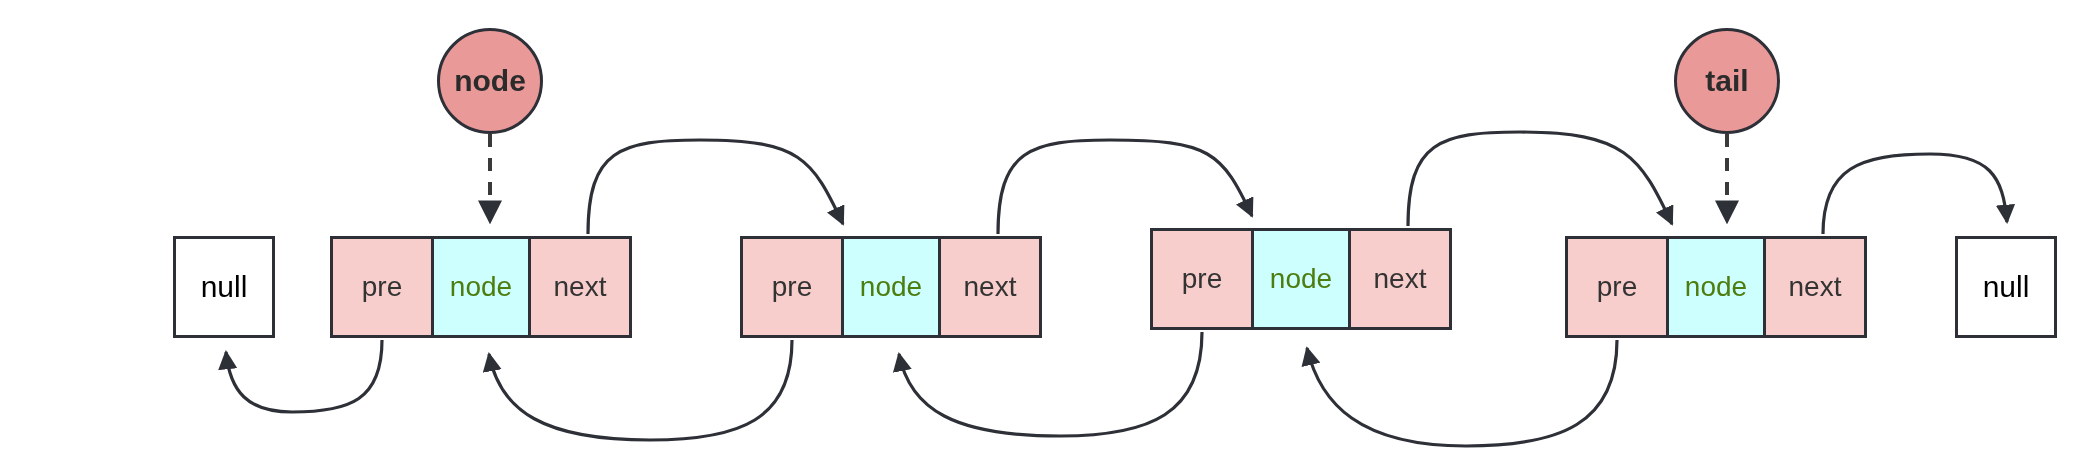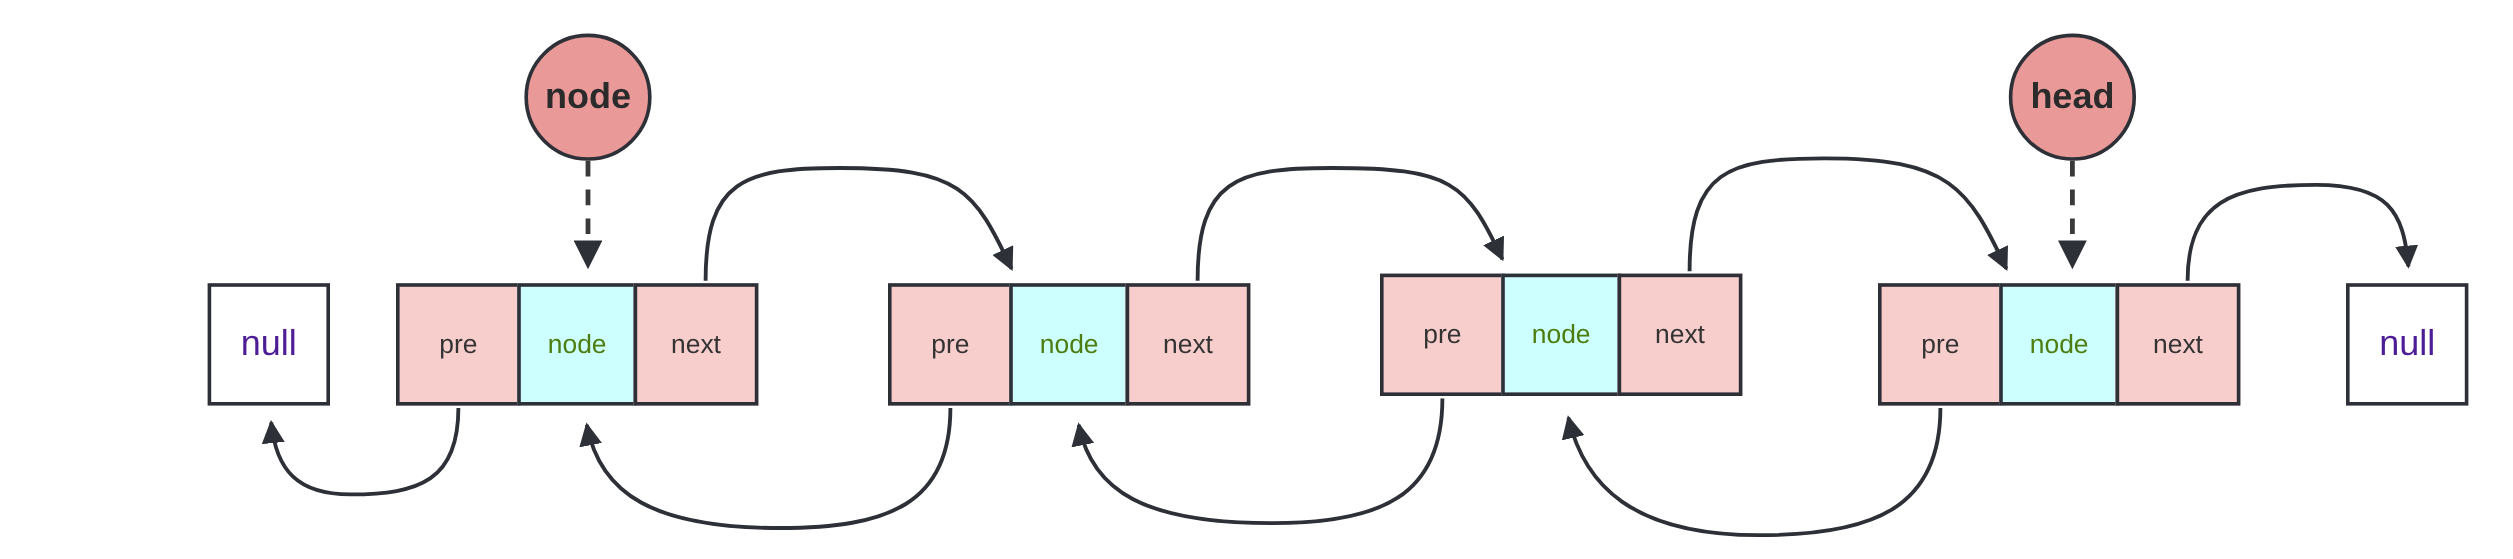--- a/index.html
+++ b/index.html
@@ -36,36 +36,36 @@
     white-space: nowrap;
   }
   .null-box {
     position: absolute;
     box-sizing: border-box;
     background: #ffffff;
     border: 3px solid #2e3038;
     display: flex;
     align-items: center;
     justify-content: center;
-    color: #4c1d95;
+    color: #000000;
     font-size: 30px;
     font-family: "Liberation Sans", sans-serif;
   }
   .node-group {
     position: absolute;
     display: flex;
     box-sizing: border-box;
   }
   .cell {
     box-sizing: border-box;
     height: 100%;
     display: flex;
     align-items: center;
     justify-content: center;
-    font-size: 22px;
+    font-size: 28px;
     border: 3px solid #2e3038;
     font-family: "Liberation Sans", sans-serif;
   }
   .cell.pre, .cell.next {
     background: #f8cecc;
     color: #333333;
   }
   .cell.node {
     background: #ccfffd;
     color: #4d7c0f;
@@ -174,16 +174,16 @@
 
   <div class="null-box" style="left:1955px; top:236px; width:102px; height:102px;">
     <span>null</span>
   </div>
 
   <div class="pointer-circle" style="left:437px; top:28px; width:106px; height:106px;">
     <span>node</span>
   </div>
 
   <div class="pointer-circle" style="left:1674px; top:28px; width:106px; height:106px;">
-    <span>head</span>
+    <span>tail</span>
   </div>
 
 </div>
 
 </body></html>

